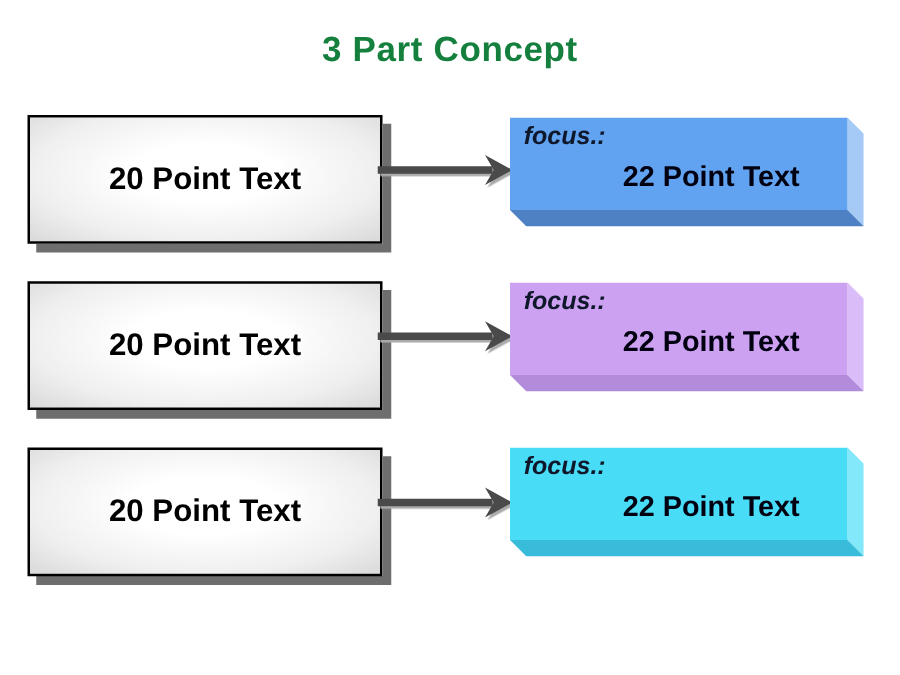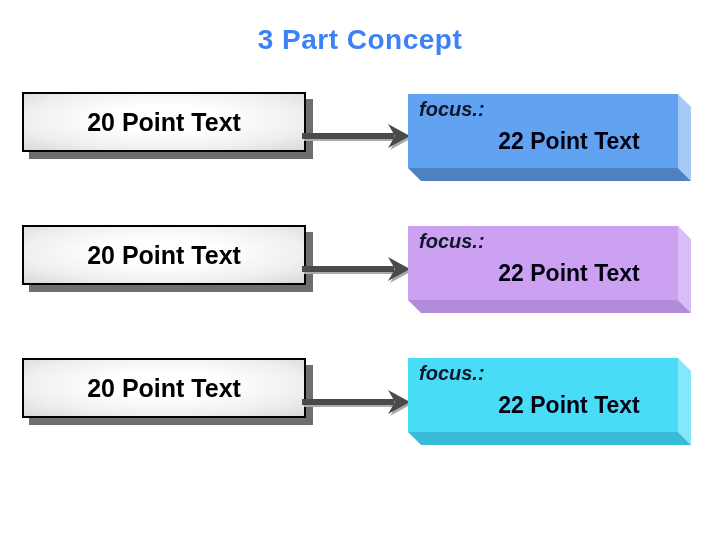--- a/index.html
+++ b/index.html
@@ -14,30 +14,30 @@
   }
 
   .slide-title {
     position: absolute;
     top: 24px;
     left: 0;
     width: 100%;
     text-align: center;
     font-size: 28px;
     font-weight: bold;
-    color: #3b82f6;
+    color: #15803d;
     letter-spacing: 0.5px;
   }
 
   
   .left-box {
     position: absolute;
     left: 22px;
     width: 284px;
-    height: 60px;
+    height: 103px;
     box-sizing: border-box;
     border: 2px solid #000000;
     background: radial-gradient(ellipse at 50% 45%, #ffffff 30%, #efefef 70%, #d9d9d9 100%);
     box-shadow: 7px 7px 0 #6e6e6e;
     display: flex;
     align-items: center;
     justify-content: center;
   }
   .left-box-label {
     font-size: 25px;

